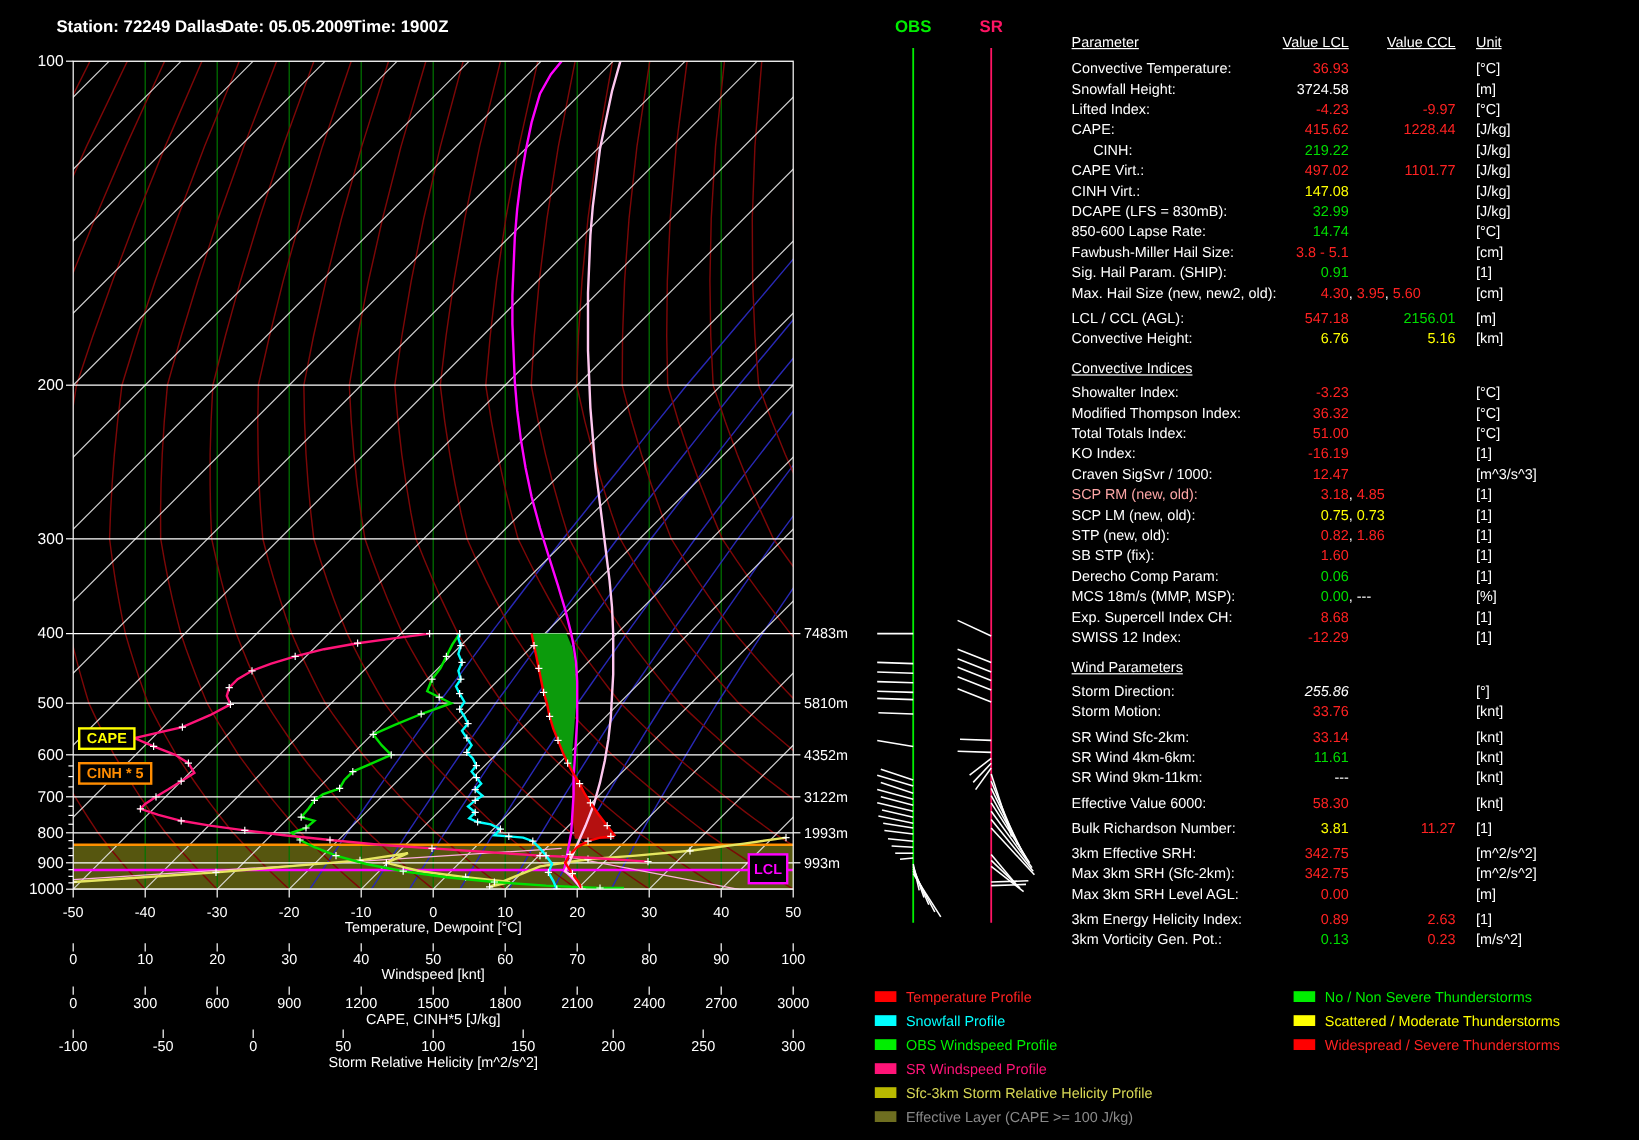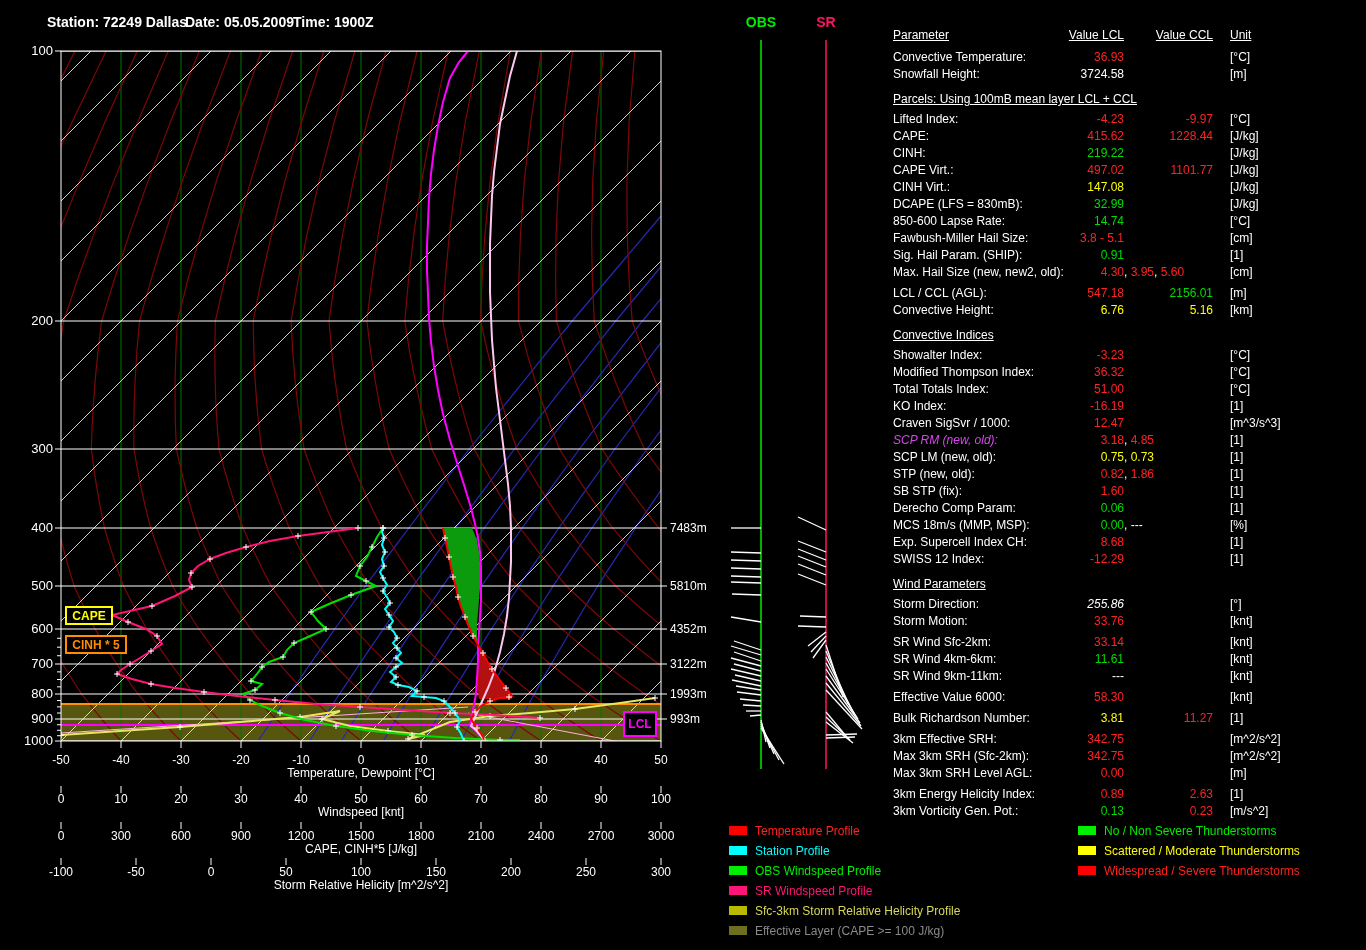--- a/index.html
+++ b/index.html
@@ -500,37 +500,36 @@
           <span class="c2"></span>
           <span class="c3"><span style="color: rgb(255, 255, 255);">[°C]</span></span>
         </div>
         <div class="trow">
           <span class="c0"><span style="color: rgb(255, 255, 255);">Snowfall Height:</span></span>
           <span class="c1"><span style="color: rgb(255, 255, 255);">3724.58</span></span>
           <span class="c1x"></span>
           <span class="c2"></span>
           <span class="c3"><span style="color: rgb(255, 255, 255);">[m]</span></span>
         </div>
-        <div class="sec-title">Parcels: Using 100mB mean layer LCL + CCL</div>
         <div class="trow">
           <span class="c0"><span style="color: rgb(255, 255, 255);">Lifted Index:</span></span>
           <span class="c1"><span style="color: rgb(255, 34, 34);">-4.23</span></span>
           <span class="c1x"></span>
           <span class="c2"><span style="color: rgb(255, 34, 34);">-9.97</span></span>
           <span class="c3"><span style="color: rgb(255, 255, 255);">[°C]</span></span>
         </div>
         <div class="trow">
           <span class="c0"><span style="color: rgb(255, 255, 255);">CAPE:</span></span>
           <span class="c1"><span style="color: rgb(255, 34, 34);">415.62</span></span>
           <span class="c1x"></span>
           <span class="c2"><span style="color: rgb(255, 34, 34);">1228.44</span></span>
           <span class="c3"><span style="color: rgb(255, 255, 255);">[J/kg]</span></span>
         </div>
         <div class="trow">
-          <span class="c0"><span style="color: rgb(255, 255, 255);">CINH:</span></span>
+          <span class="c0"><span style="color: rgb(255, 255, 255); margin-left: 18px;">CINH:</span></span>
           <span class="c1"><span style="color: rgb(0, 221, 0);">219.22</span></span>
           <span class="c1x"></span>
           <span class="c2"></span>
           <span class="c3"><span style="color: rgb(255, 255, 255);">[J/kg]</span></span>
         </div>
         <div class="trow">
           <span class="c0"><span style="color: rgb(255, 255, 255);">CAPE Virt.:</span></span>
           <span class="c1"><span style="color: rgb(255, 34, 34);">497.02</span></span>
           <span class="c1x"></span>
           <span class="c2"><span style="color: rgb(255, 34, 34);">1101.77</span></span>
@@ -622,21 +621,21 @@
           <span class="c3"><span style="color: rgb(255, 255, 255);">[1]</span></span>
         </div>
         <div class="trow">
           <span class="c0"><span style="color: rgb(255, 255, 255);">Craven SigSvr / 1000:</span></span>
           <span class="c1"><span style="color: rgb(255, 34, 34);">12.47</span></span>
           <span class="c1x"></span>
           <span class="c2"></span>
           <span class="c3"><span style="color: rgb(255, 255, 255);">[m^3/s^3]</span></span>
         </div>
         <div class="trow">
-          <span class="c0"><span style="color: #d946ef; font-style: italic;">SCP RM (new, old):</span></span>
+          <span class="c0"><span style="color: #fca5a5;">SCP RM (new, old):</span></span>
           <span class="c1"><span style="color: rgb(255, 34, 34);">3.18</span></span>
           <span class="c1x"><span style="color: rgb(255, 255, 255);">, </span><span style="color: rgb(255, 34, 34);">4.85</span></span>
           <span class="c2"></span>
           <span class="c3"><span style="color: rgb(255, 255, 255);">[1]</span></span>
         </div>
         <div class="trow">
           <span class="c0"><span style="color: rgb(255, 255, 255);">SCP LM (new, old):</span></span>
           <span class="c1"><span style="color: rgb(255, 255, 0);">0.75</span></span>
           <span class="c1x"><span style="color: rgb(255, 255, 255);">, </span><span style="color: rgb(255, 255, 0);">0.73</span></span>
           <span class="c2"></span>
@@ -766,21 +765,21 @@
           <span class="c0"><span style="color: rgb(255, 255, 255);">3km Vorticity Gen. Pot.:</span></span>
           <span class="c1"><span style="color: rgb(0, 221, 0);">0.13</span></span>
           <span class="c1x"></span>
           <span class="c2"><span style="color: rgb(255, 34, 34);">0.23</span></span>
           <span class="c3"><span style="color: rgb(255, 255, 255);">[m/s^2]</span></span>
         </div>
       </div>
   </div>
   <div id="legendL" class="legend">
       <div class="lrow"><span class="sw" style="background: rgb(255, 0, 0);"></span><span style="color: rgb(255, 34, 34);">Temperature Profile</span></div>
-      <div class="lrow"><span class="sw" style="background: rgb(0, 255, 255);"></span><span style="color: rgb(0, 255, 255);">Station Profile</span></div>
+      <div class="lrow"><span class="sw" style="background: rgb(0, 255, 255);"></span><span style="color: rgb(0, 255, 255);">Snowfall Profile</span></div>
       <div class="lrow"><span class="sw" style="background: rgb(0, 238, 0);"></span><span style="color: rgb(0, 238, 0);">OBS Windspeed Profile</span></div>
       <div class="lrow"><span class="sw" style="background: rgb(255, 20, 120);"></span><span style="color: rgb(255, 20, 120);">SR Windspeed Profile</span></div>
       <div class="lrow"><span class="sw" style="background: rgb(185, 185, 0);"></span><span style="color: rgb(216, 216, 85);">Sfc-3km Storm Relative Helicity Profile</span></div>
       <div class="lrow"><span class="sw" style="background: rgb(110, 110, 32);"></span><span style="color: rgb(138, 138, 138);">Effective Layer (CAPE &gt;= 100 J/kg)</span></div>
     </div>
   <div id="legendR" class="legend">
       <div class="lrow"><span class="sw" style="background: rgb(0, 238, 0);"></span><span style="color: rgb(0, 238, 0);">No / Non Severe Thunderstorms</span></div>
       <div class="lrow"><span class="sw" style="background: rgb(255, 255, 0);"></span><span style="color: rgb(255, 255, 0);">Scattered / Moderate Thunderstorms</span></div>
       <div class="lrow"><span class="sw" style="background: rgb(255, 0, 0);"></span><span style="color: rgb(255, 34, 34);">Widespread / Severe Thunderstorms</span></div>
     </div>

